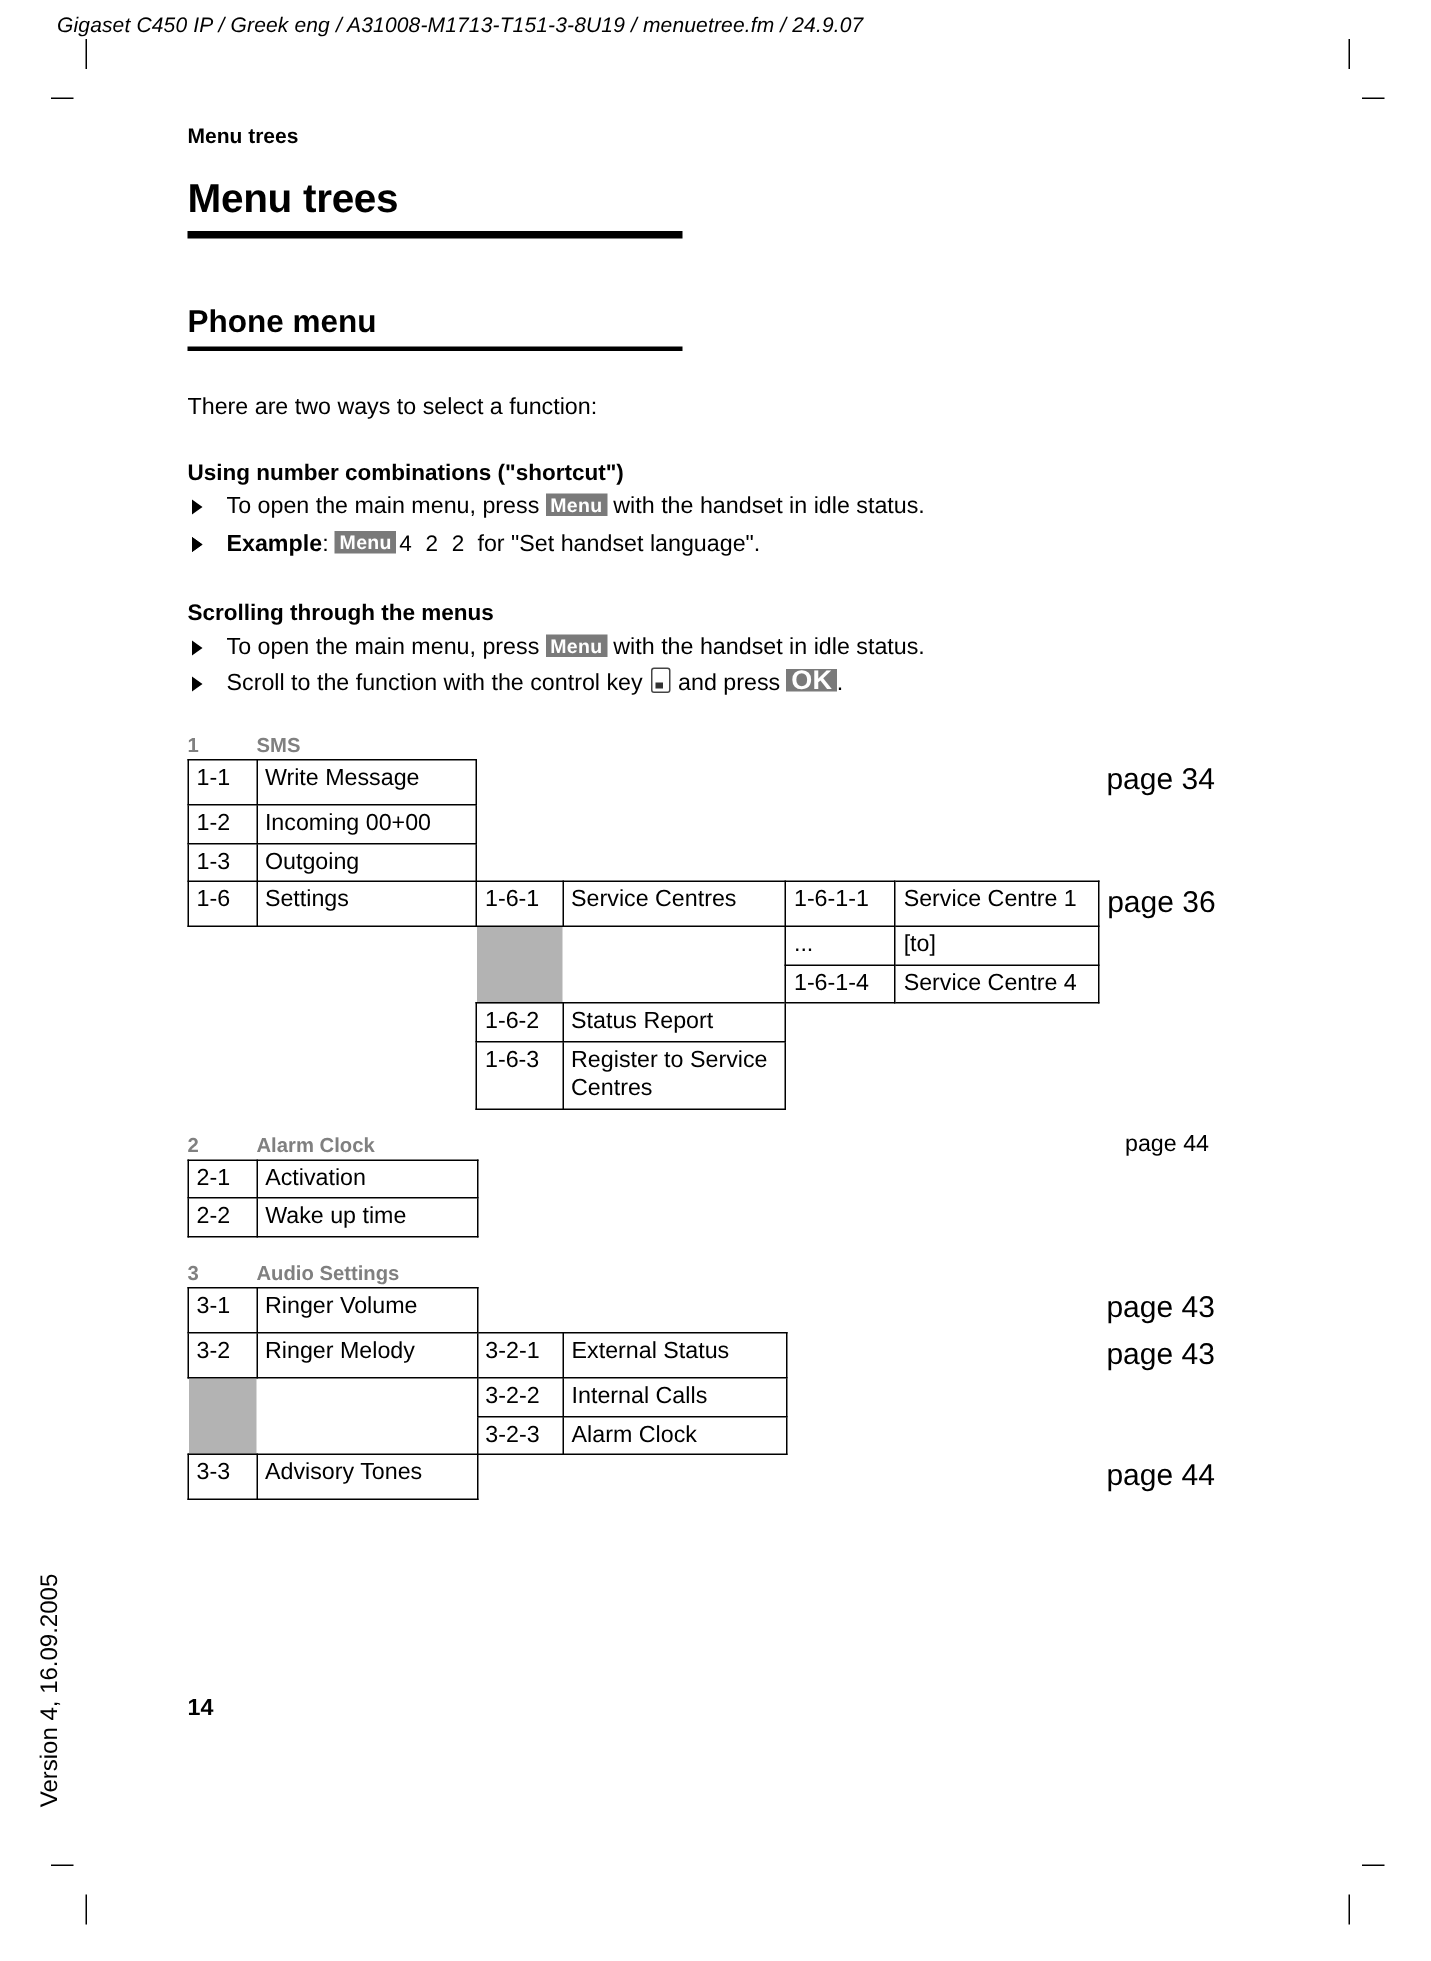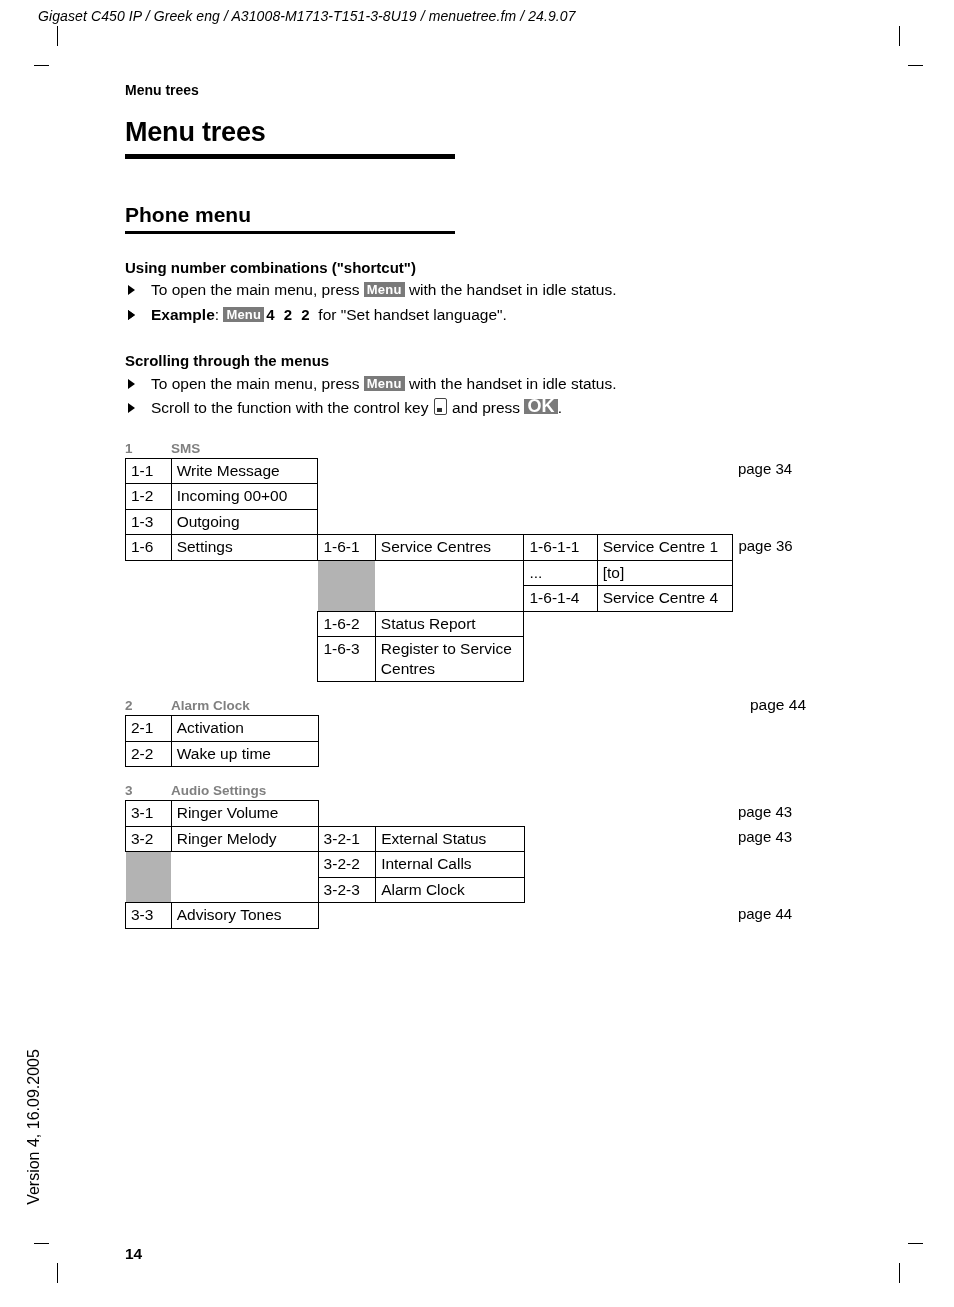--- a/index.html
+++ b/index.html
@@ -144,21 +144,21 @@
     padding: 0 3px;
     line-height: 15px;
     vertical-align: 1px;
     letter-spacing: 0.2px;
   }
   .key-badge.ok {
     font-size: 18px;
     padding: 0 3px;
   }
   .digits {
-    font-weight: bold;
+    font-weight: normal;
     font-size: 15px;
     letter-spacing: 2.5px;
     padding: 0 2px;
   }
   .ctrl-key {
     display: inline-block;
     width: 11px;
     height: 15px;
     border: 1.4px solid #444;
     border-radius: 2px;
@@ -221,41 +221,41 @@
   }
   .blank {
     border: none;
   }
   .gray-noborder {
     background: #b3b3b3;
     border: none;
   }
   .pgref {
     border: none;
-    font-size: 15px;
+    font-size: 20px;
     white-space: nowrap;
     padding-left: 10px;
   }
 
   .c-id   { width: 46px; }
   .c-name { width: 148px; }
   .c-id2  { width: 58px; }
   .c-name2{ width: 150px; }
   .c-id3  { width: 74px; }
   .c-name3{ width: 137px; }
   .c-pg   { width: 92px; }
 
   .spacer-sm { height: 16px; }
   .spacer-md { height: 20px; }
 
   
   .page-number {
     position: absolute;
     left: 125px;
-    top: 1245px;
+    top: 1130px;
     font-size: 15.5px;
     font-weight: bold;
   }
 </style>
 </head>
 <body>
 
 <div class="crop-tick-v" style="left:57px; top:26px; height:20px;"></div>
 <div class="crop-tick-h" style="left:34px; top:65px; width:15px;"></div>
 <div class="crop-tick-v" style="left:899px; top:26px; height:20px;"></div>
@@ -270,20 +270,21 @@
 <div class="version-sidebar">Version 4, 16.09.2005</div>
 
 <div class="content">
 
   <h1 class="title">Menu trees</h1>
   <div class="rule-thick"></div>
 
   <h2 class="subtitle">Phone menu</h2>
   <div class="rule-thin"></div>
 
+  <p class="intro">There are two ways to select a function:</p>
 
   <h3 class="block-head">Using number combinations ("shortcut")</h3>
   <ul class="bullets">
     <li>
       <span class="tri"></span>
       <span>To open the main menu, press </span><span class="key-badge">Menu</span><span> with the handset in idle status.</span>
     </li>
     <li>
       <span class="tri"></span>
     </li>

